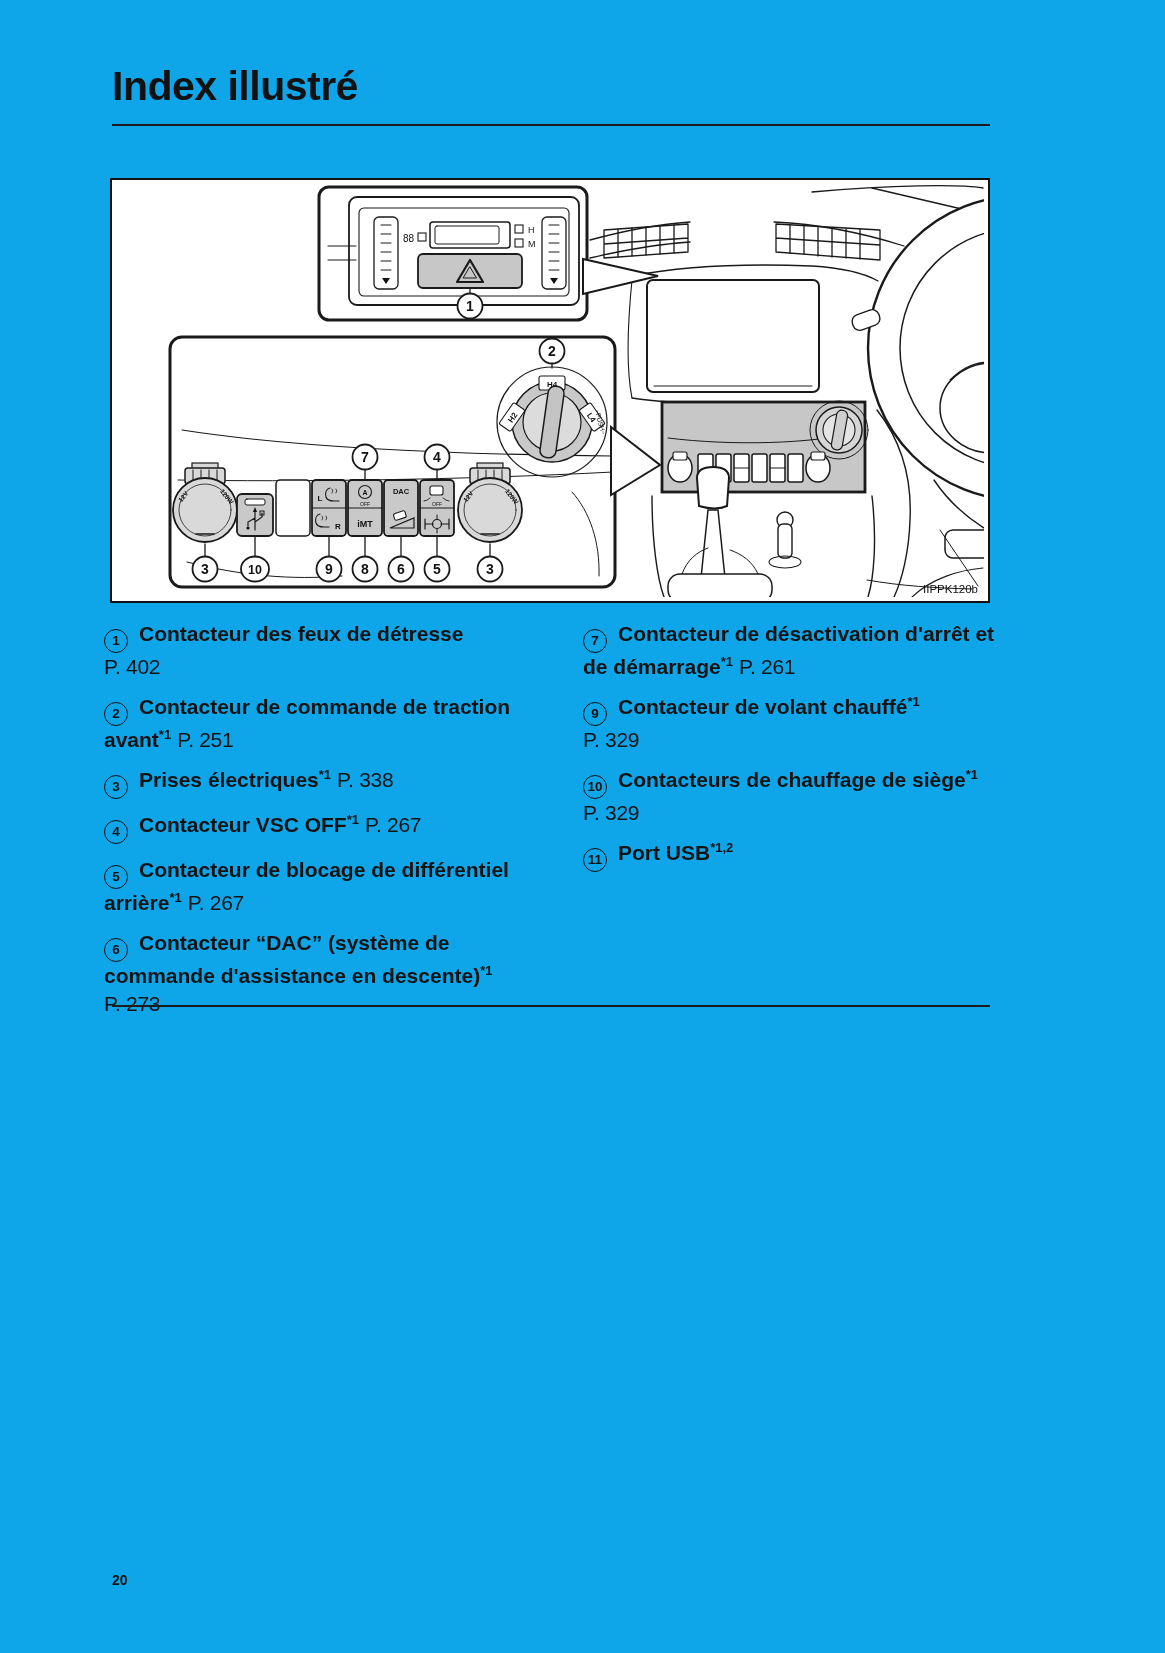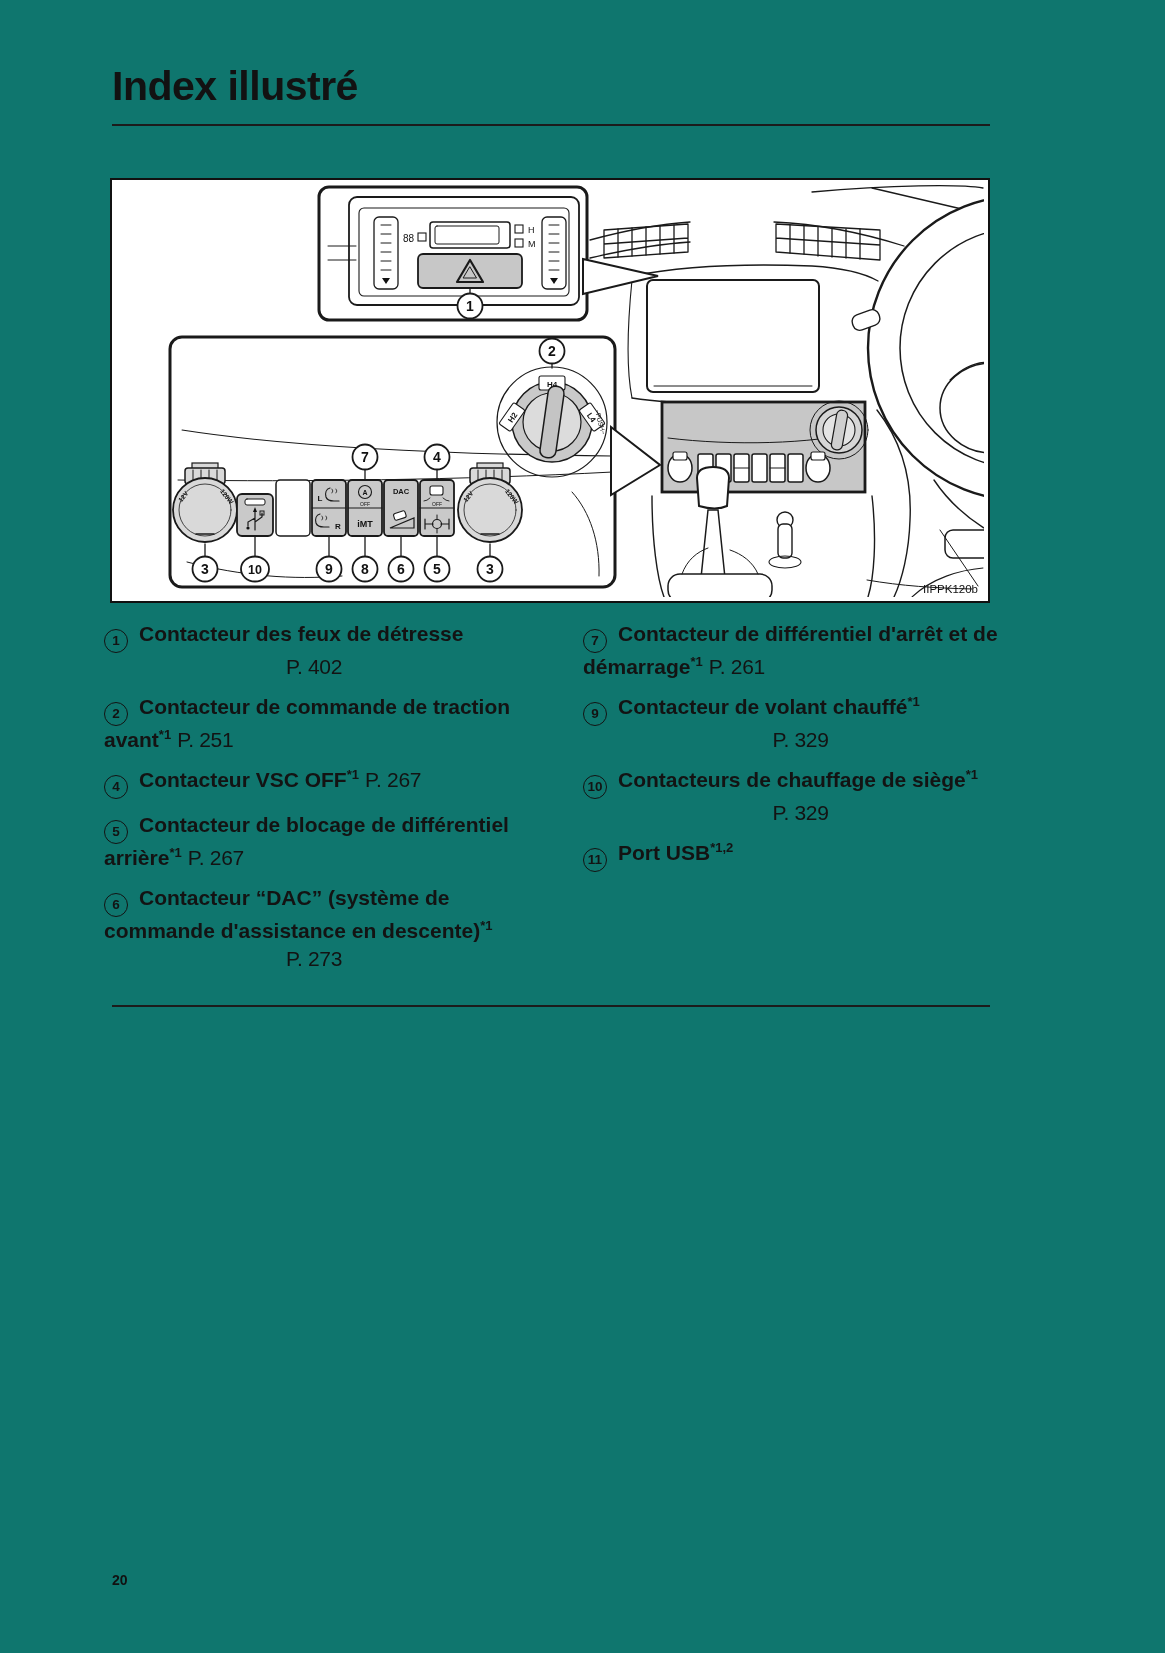--- a/index.html
+++ b/index.html
@@ -1,34 +1,34 @@
 <!DOCTYPE html>
 <html><head>
 <meta charset="utf-8">
 <style>
   html,body{margin:0;padding:0;background:#fff;}
-  .page{position:relative;width:1165px;height:1653px;background:#0f766e;
+  .page{position:relative;width:1165px;height:1653px;background:#0ea5e9;
         font-family:"Liberation Sans",sans-serif;color:#151515;overflow:hidden;}
   .title{position:absolute;left:112px;top:36px;font-size:41px;font-weight:bold;
          letter-spacing:-0.5px;color:#121212;}
   .rule{position:absolute;left:112px;width:878px;border-top:2px solid #1c1c1c;height:0;}
   .rule1{top:124px;} .rule2{top:1005px;}
   .figure{position:absolute;left:110px;top:178px;width:876px;height:421px;
           border:2px solid #111;background:#fff;}
   .figure svg{display:block;}
   .col{position:absolute;top:620px;}
   .col-left{left:104px;width:420px;}
   .col-right{left:583px;width:435px;}
   .li{margin:0 0 12px 0;font-size:21px;line-height:28px;font-weight:bold;color:#131313;}
   .num{display:inline-flex;justify-content:center;align-items:center;box-sizing:border-box;
        min-width:24px;height:24px;padding:0 3px;border:1.8px solid #131313;border-radius:14px;
        font-size:13.5px;font-weight:bold;margin-right:11px;vertical-align:-4px;}
   .fn{font-size:0.62em;font-weight:bold;vertical-align:super;line-height:0;letter-spacing:0;}
   .pg{font-weight:normal;letter-spacing:-0.3px;margin-left:6px;}
-  .pgblock{display:block;margin-left:0;font-weight:normal;letter-spacing:-0.3px;text-align:center;}
+  .pgblock{display:block;margin-left:0;font-weight:normal;letter-spacing:-0.3px;}
   .pageno{position:absolute;left:112px;top:1572px;font-size:14px;font-weight:bold;color:#111;}
   svg text{font-family:"Liberation Sans",sans-serif;fill:#111;}
 </style>
 </head>
 <body>
 
 <div class="page">
 
   <h1 class="title">Index illustré</h1>
   <div class="rule rule1"></div>
@@ -278,27 +278,28 @@
         </g>
 
         <text x="866" y="413" font-size="11.5" text-anchor="end" fill="#222" stroke="none">IIPPK120b</text>
       </g>
     </svg>
   </div>
 
   <div class="col col-left">
     <p class="li"><span class="num">1</span><span>Contacteur des feux de détresse</span><sup class="fn"></sup><span class="pgblock">P. 402</span></p>
     <p class="li"><span class="num">2</span><span>Contacteur de commande de traction avant</span><sup class="fn">*1</sup><span class="pg">P. 251</span></p>
+    <p class="li"><span class="num">3</span><span>Prises électriques</span><sup class="fn">*1</sup><span class="pg">P. 338</span></p>
     <p class="li"><span class="num">4</span><span>Contacteur VSC OFF</span><sup class="fn">*1</sup><span class="pg">P. 267</span></p>
     <p class="li"><span class="num">5</span><span>Contacteur de blocage de différentiel arrière</span><sup class="fn">*1</sup><span class="pg">P. 267</span></p>
     <p class="li"><span class="num">6</span><span>Contacteur “DAC” (système de commande d'assistance en descente)</span><sup class="fn">*1</sup><span class="pgblock">P. 273</span></p>
   </div>
 
   <div class="col col-right">
-    <p class="li"><span class="num">7</span><span>Contacteur de différentiel d'arrêt et de démarrage</span><sup class="fn">*1</sup><span class="pg">P. 261</span></p>
+    <p class="li"><span class="num">7</span><span>Contacteur de désactivation d'arrêt et de démarrage</span><sup class="fn">*1</sup><span class="pg">P. 261</span></p>
     <p class="li"><span class="num">9</span><span>Contacteur de volant chauffé</span><sup class="fn">*1</sup><span class="pgblock">P. 329</span></p>
     <p class="li"><span class="num">10</span><span>Contacteurs de chauffage de siège</span><sup class="fn">*1</sup><span class="pgblock">P. 329</span></p>
     <p class="li"><span class="num">11</span><span>Port USB</span><sup class="fn">*1,2</sup></p>
   </div>
 
   <div class="rule rule2"></div>
   <div class="pageno">20</div>
 </div>
 
 </body></html>

